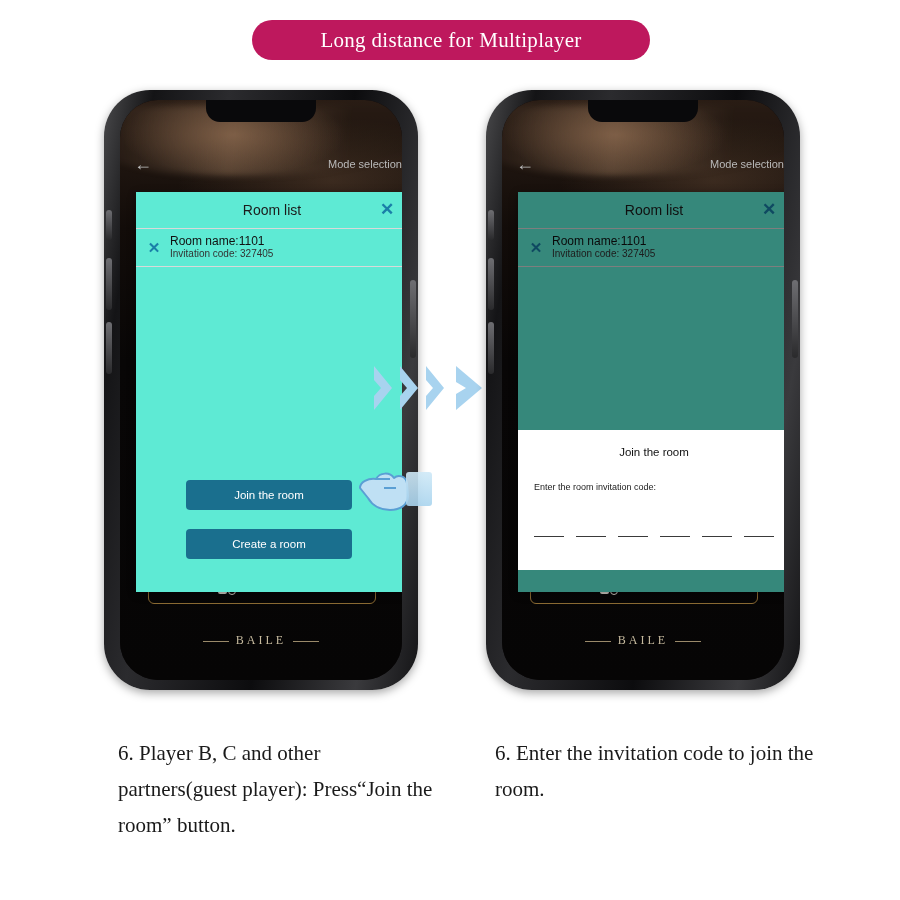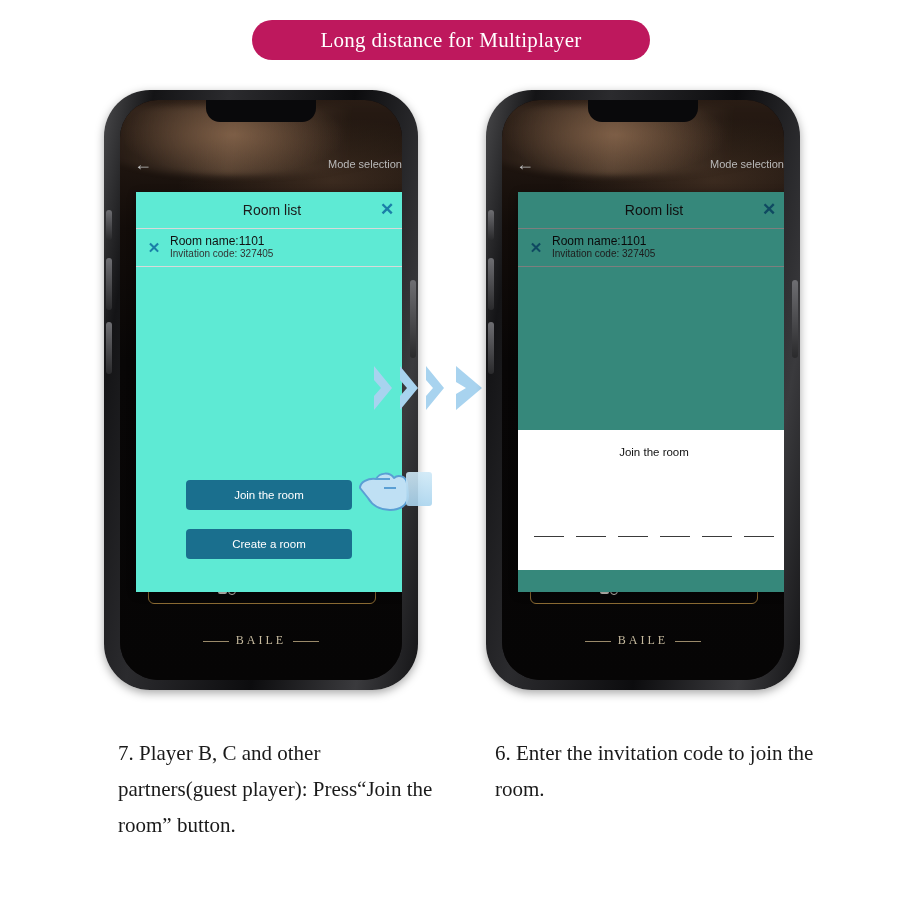--- a/index.html
+++ b/index.html
@@ -481,28 +481,29 @@
           </div>
         </div>
 
         <div class="dlg-btn btn-join">Join the room</div>
         <div class="dlg-btn btn-create">Create a room</div>
 
         <div class="dim-layer"></div>
 
         <div class="join-dialog">
           <div class="join-title">Join the room</div>
+          <div class="join-prompt">Enter the room invitation code:</div>
           <div class="code-slots">
             <div class="code-slot"></div>
             <div class="code-slot"></div>
             <div class="code-slot"></div>
             <div class="code-slot"></div>
             <div class="code-slot"></div>
             <div class="code-slot"></div>
           </div>
         </div>
       </div>
     </div>
   </div>
 </div>
 
-<div class="caption left-cap">7. Player B, C and other partners(guest player): Press“Join the room” button.</div>
+<div class="caption left-cap">6. Player B, C and other partners(guest player): Press“Join the room” button.</div>
 <div class="caption right-cap">6. Enter the invitation code to join the room.</div>
 
 </body></html>

